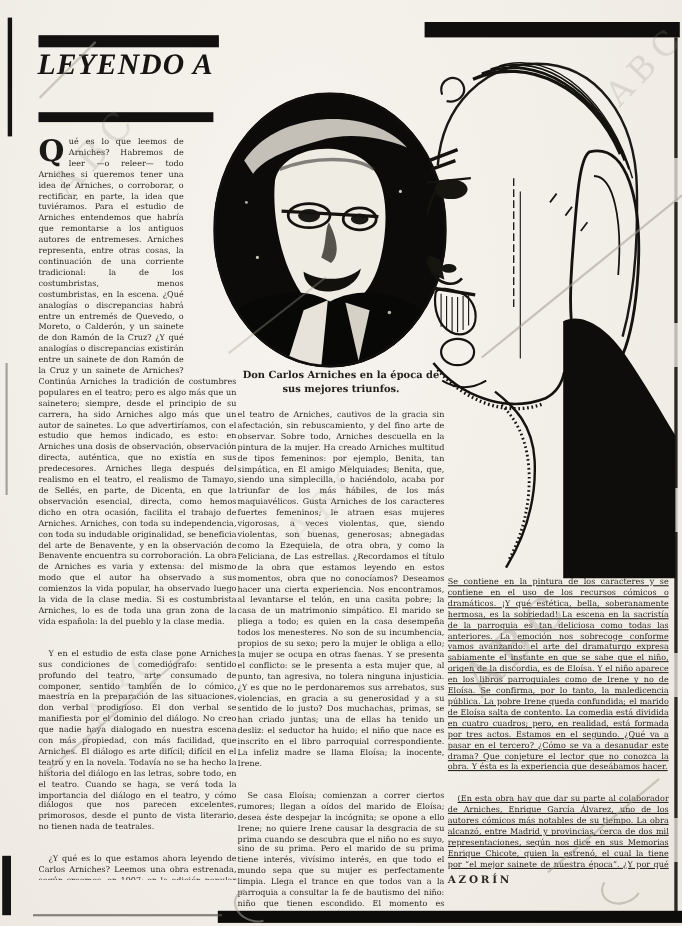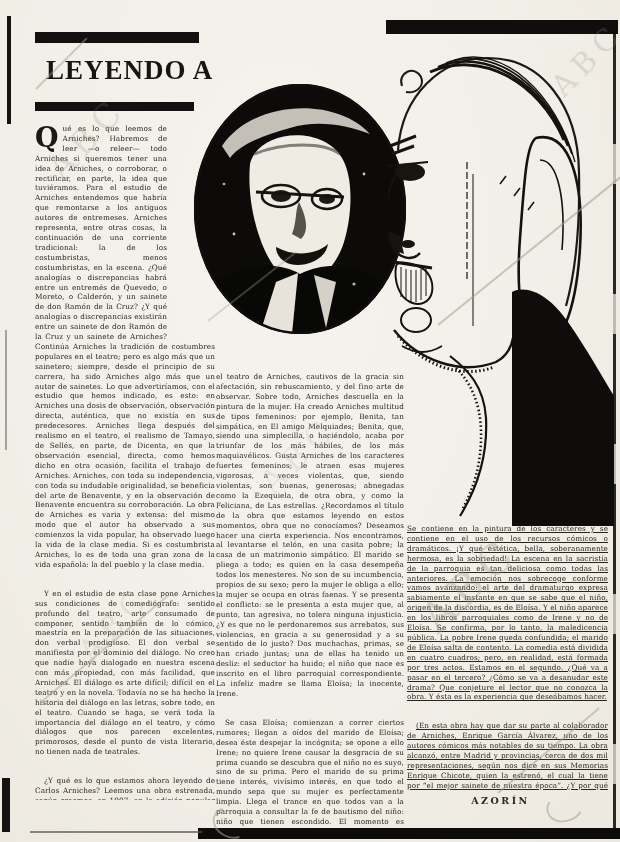--- a/index.html
+++ b/index.html
@@ -45,21 +45,21 @@
   .col p + p{text-indent:9px;margin-top:19px;}
   .col1{left:35px;top:124px;width:180px;height:676px;}
   .col2{left:216px;top:372px;width:188px;height:456px;}
   .col3{left:407px;top:524px;width:201px;height:268px;text-decoration:underline;}
   .photo-float{float:right;width:48px;height:212px;}
   .dropcap{
     float:left;font-size:27px;line-height:24px;font-weight:700;
     padding:2px 4px 0 0;color:#1b1916;
   }
   .signature{
-    position:absolute;left:407px;top:795px;width:187px;text-align:center;
+    position:absolute;left:407px;top:795px;width:187px;text-align:left;
     font-size:9.5px;font-weight:700;letter-spacing:2.5px;color:#2b2822;
   }
   
   .wm{position:absolute;font-family:"DejaVu Serif",serif;color:#8e897e;
       letter-spacing:7px;pointer-events:none;font-weight:400;}
   .wm-line{position:absolute;border-top:2px solid #a29d92;transform-origin:left center;pointer-events:none;}
   .swirl{position:absolute;width:34px;height:26px;border:2px solid #a6a196;border-color:transparent transparent #a6a196 #a6a196;border-radius:50%;opacity:.55;pointer-events:none;}
 </style>
 </head>
 <body>
@@ -68,21 +68,21 @@
 
   <div class="edge edge-left-a"></div>
   <div class="edge edge-left-b"></div>
   <div class="edge edge-left-c"></div>
   <div class="edge edge-right"></div>
   <div class="edge topright-bar"></div>
   <div class="edge bottom-rule"></div>
   <div class="edge bottom-rule-thin"></div>
 
   <div class="title-bar tbar-top"></div>
-  <h1 class="headline" style="margin:12px;">
+  <h1 class="headline" style="margin:0;font-style:italic;">
     <span style="display:block;">LEYENDO A</span>
   </h1>
   <div class="title-bar tbar-bottom"></div>
 
   <div class="photo">
     <svg width="212" height="250" viewBox="0 0 212 250">
       <defs>
           <clipPath id="pc">
             <ellipse cx="106" cy="125" rx="106" ry="125"></ellipse>
           </clipPath>
@@ -103,20 +103,21 @@
         <path d="M82,198 L104,189 L98,250 L68,243 Z" fill="#e7e3da"></path>
         <path d="M120,191 L142,198 L132,244 Z" fill="#d5d1c7"></path>
         <circle cx="40" cy="150" r="1.4" fill="#cfcabe"></circle>
           <circle cx="170" cy="90" r="1.4" fill="#cfcabe"></circle>
         <circle cx="160" cy="200" r="1.6" fill="#b9b4a8"></circle>
           <circle cx="30" cy="100" r="1.3" fill="#b9b4a8"></circle>
       </g>
       <ellipse cx="106" cy="125" rx="105" ry="124" fill="none" stroke="#100f0d" stroke-width="2.5"></ellipse>
     </svg>
   </div>
+  <div class="caption">Don Carlos Arniches en la época de sus mejores triunfos.</div>
 
   <div class="caricature">
     <svg width="230" height="492" viewBox="0 0 230 492">
 
       <path d="M10,116 C14,62 52,24 100,24 C154,24 190,72 191,138 C192,188 188,236 178,272" fill="none" stroke="#1b1916" stroke-width="2.2"></path>
 
       <path d="M14,52 C9,38 27,31 33,43 C37,52 28,60 18,58" fill="none" stroke="#1b1916" stroke-width="2"></path>
 
       <path d="M42,38 C92,16 150,46 176,106" fill="none" stroke="#15130f" stroke-width="3"></path>
       <path d="M50,33 C100,13 156,50 180,112" fill="none" stroke="#15130f" stroke-width="2.4"></path>

